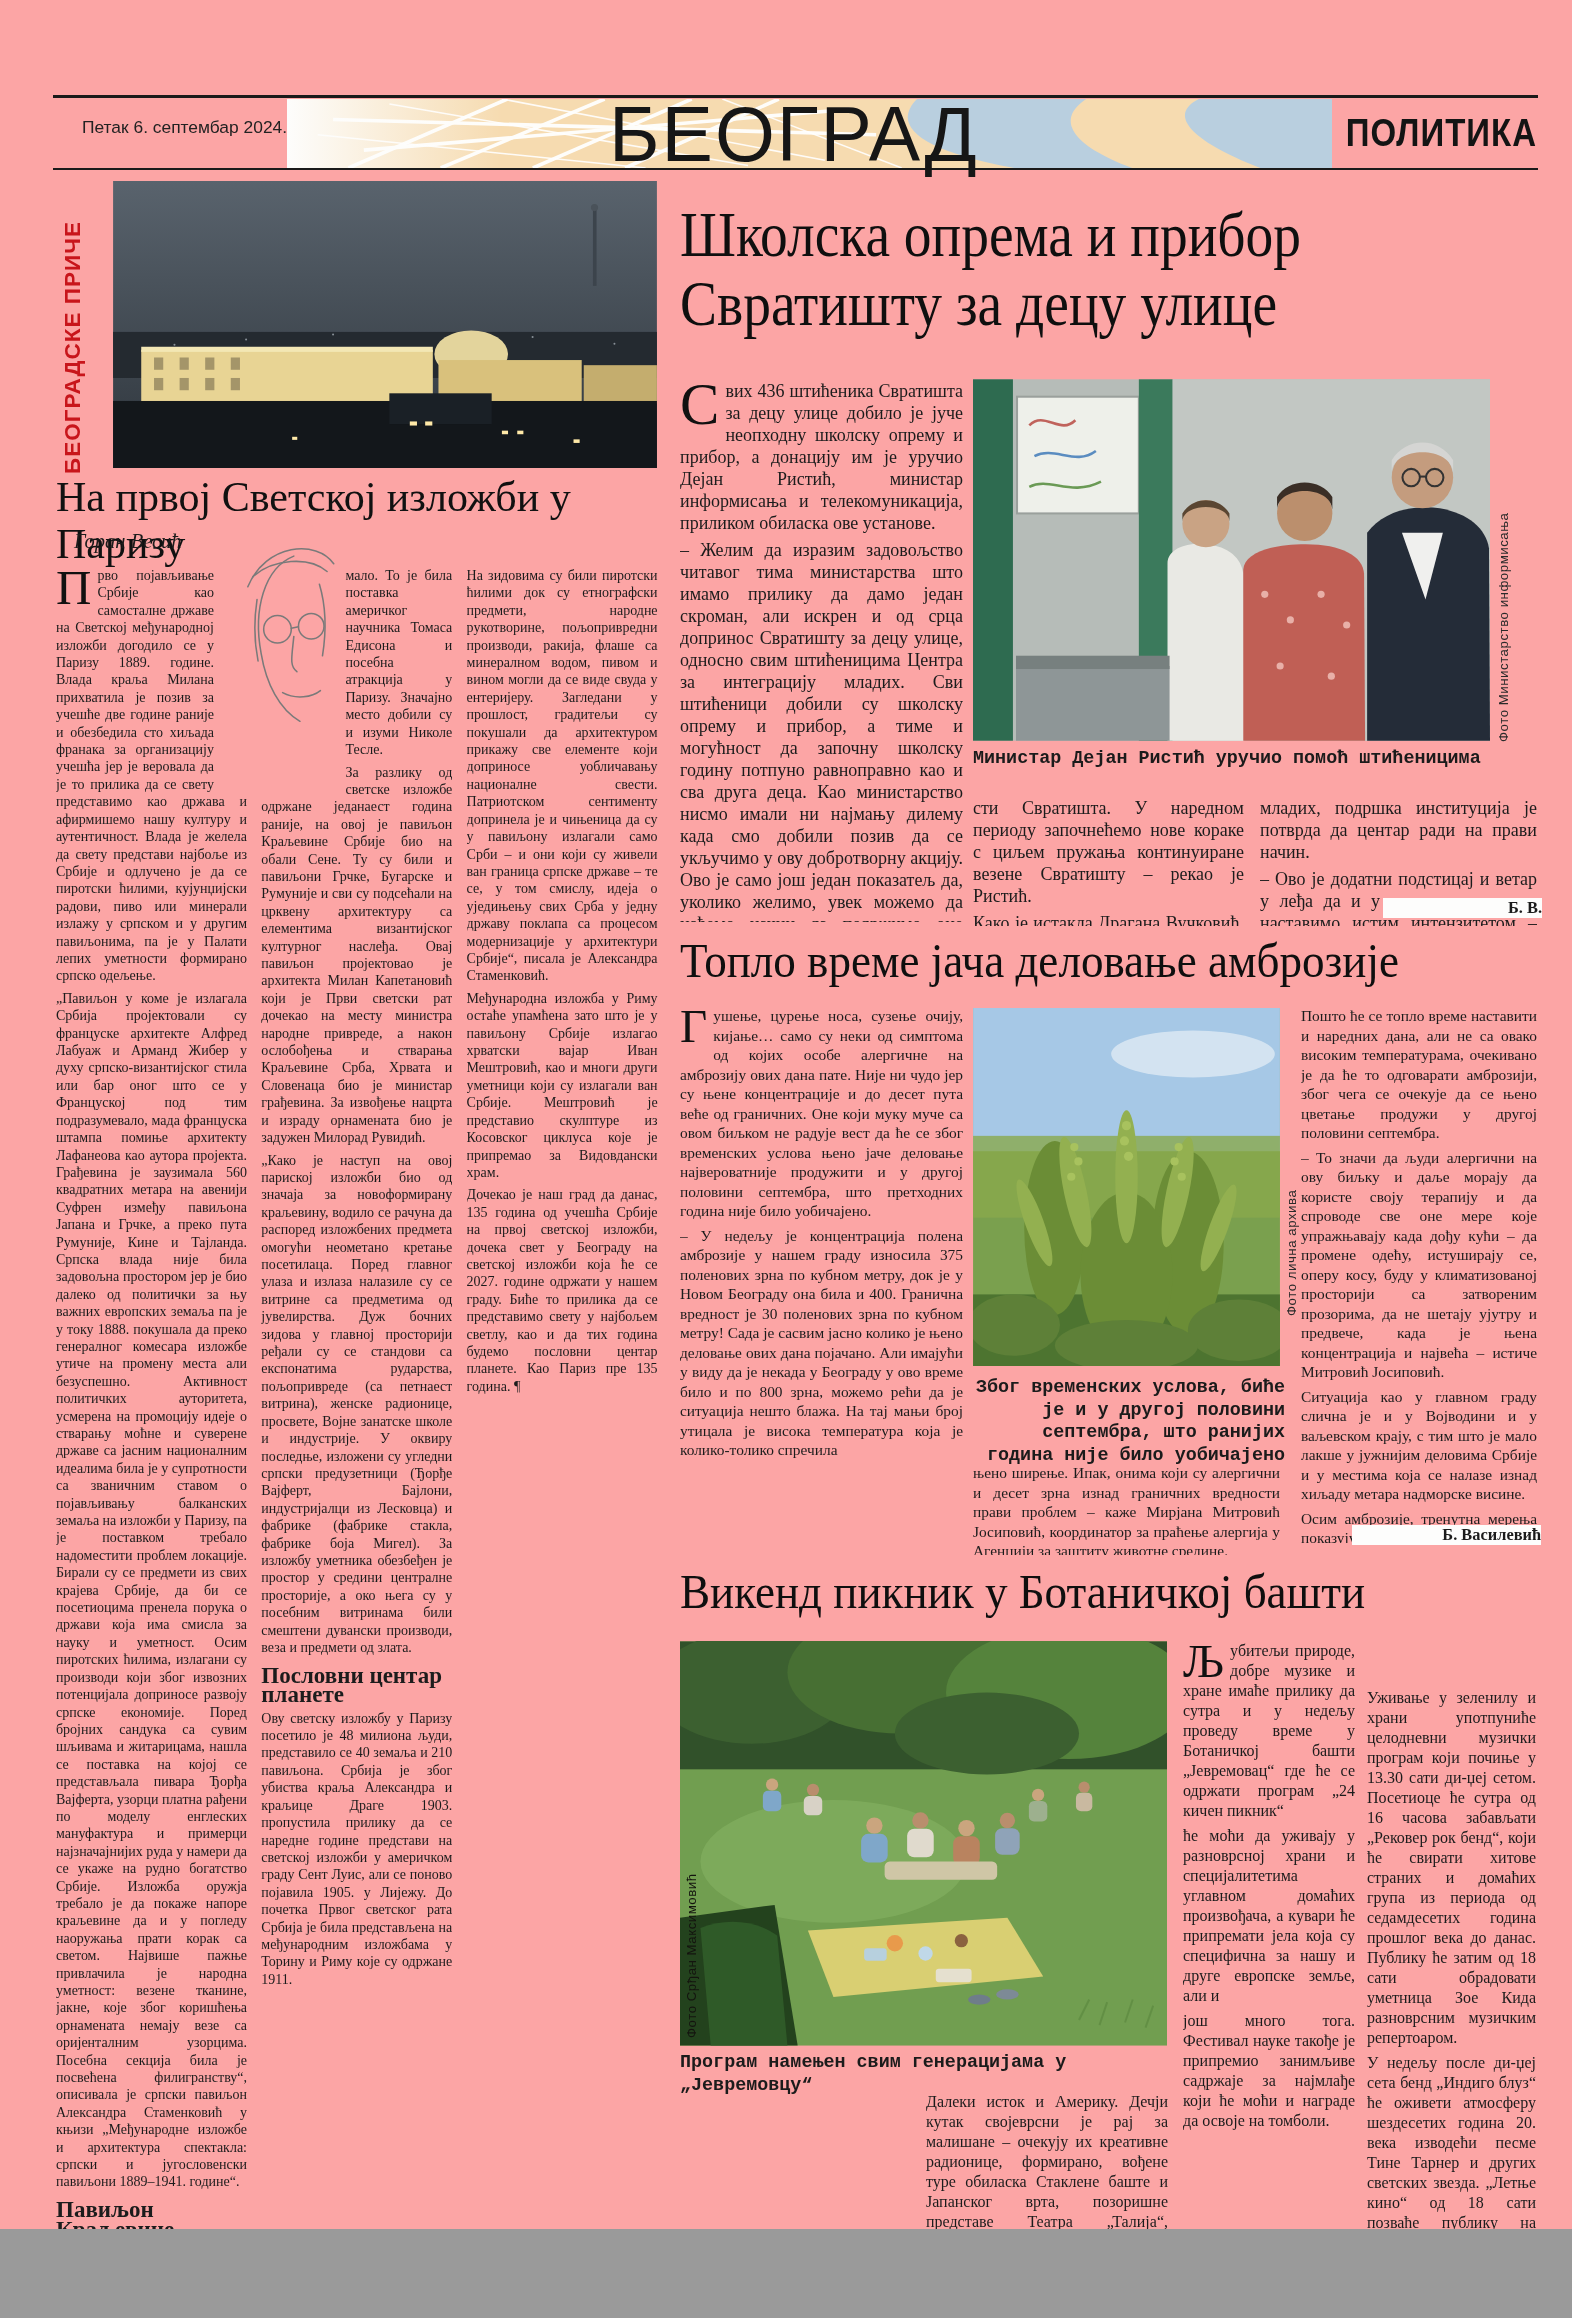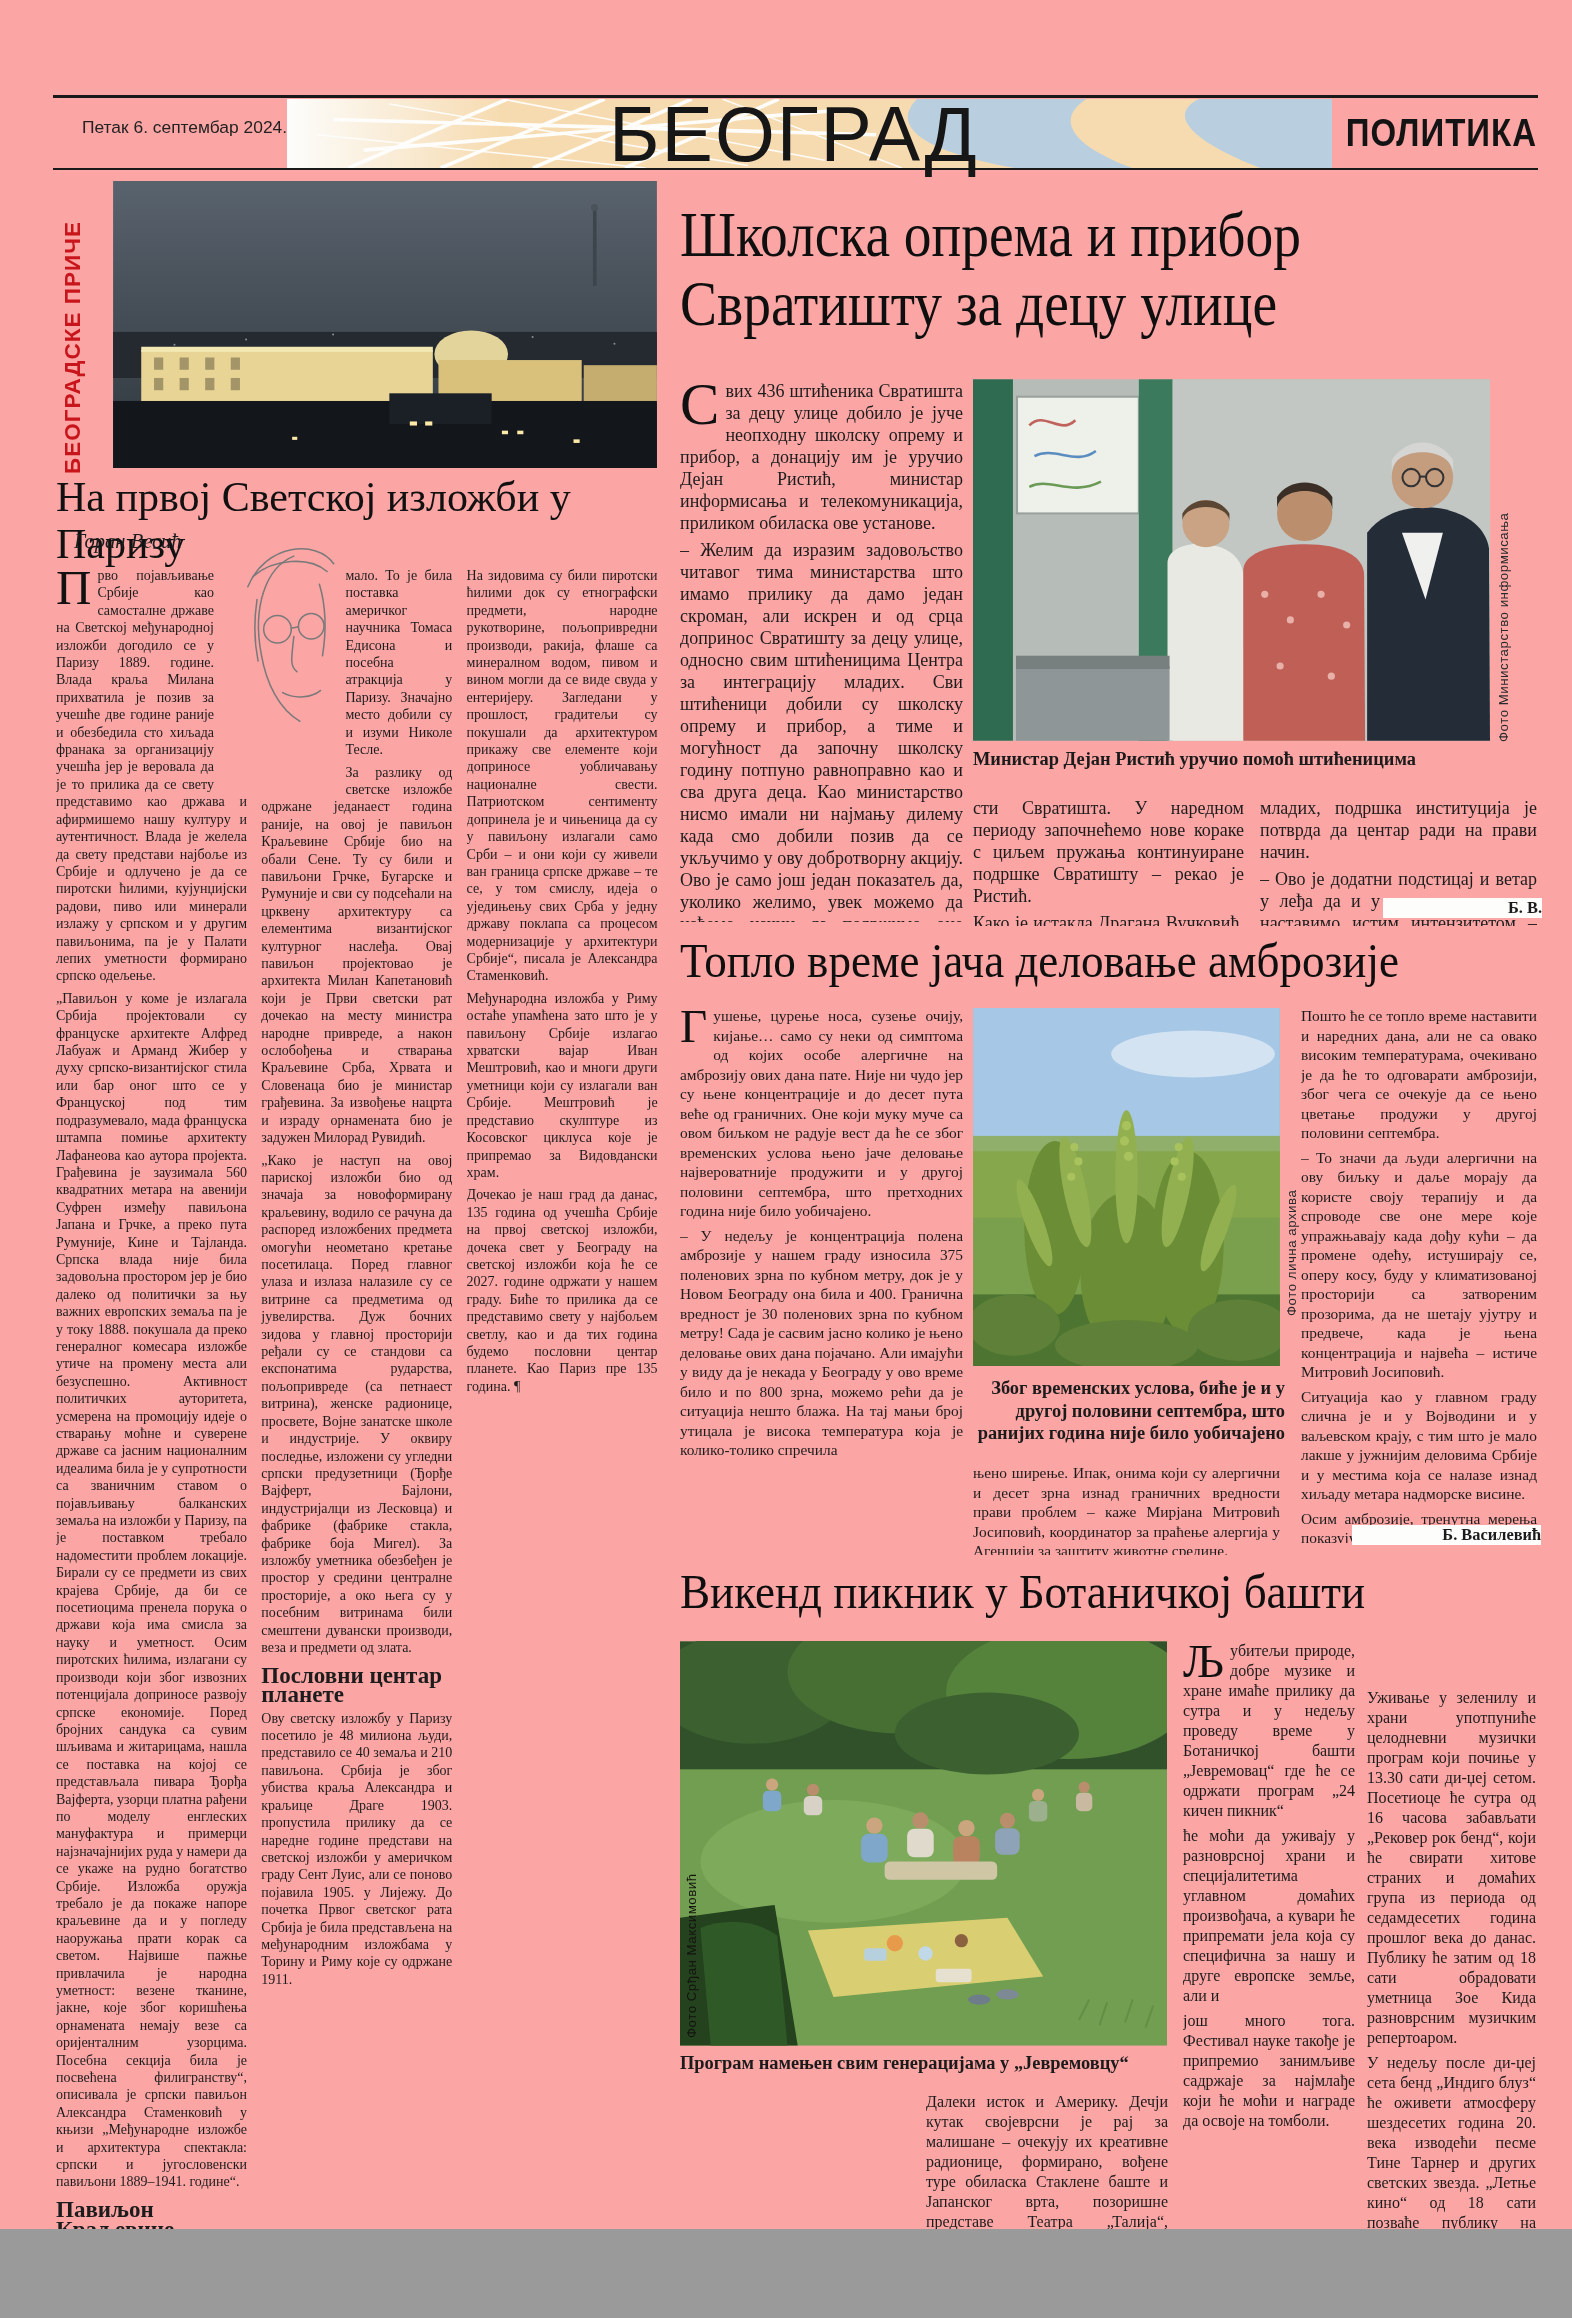--- a/index.html
+++ b/index.html
@@ -27,21 +27,21 @@
   p{margin:0 0 5.1px 0;text-align:justify;}
   .la-body{font-size:14px;line-height:17.4px;}
   .la-body h3{font-weight:bold;font-size:23px;line-height:19.5px;margin:9.2px 0 5.1px 0;}
   .school-body{font-size:18px;line-height:22px;}
   .ambro-body{font-size:15.4px;line-height:19.5px;}
   .picnic-body{font-size:16px;line-height:20px;}
   .dc{float:left;font-weight:normal;padding-right:6.1px;color:#111;}
   .dc-la{font-size:49px;line-height:41px;}
   .dc-big{font-size:59px;line-height:49px;}
   .dc-mid{font-size:47px;line-height:40px;}
-  .caption{font-family:Liberation Serif, serif;font-weight:bold;font-size:18.4px;line-height:22.5px;color:#1b1b1b;}
+  .caption{font-family:Liberation Mono, monospace;font-weight:bold;font-size:18.4px;line-height:22.5px;color:#1b1b1b;}
   .sig{font-weight:bold;font-size:16.4px;text-align:right;background:#fdfdfc;padding-left:5.1px;}
   .photo{display:block;}
   svg{display:block;}
 </style>
 </head>
 <body>
 
 <div class="page">
 
   <div class="abs rule" style="left:53px;top:95px;width:1485px;height:2.6px;"></div>
@@ -226,21 +226,21 @@
           <line x1="873" y1="190" x2="885" y2="190"></line>
         </g>
       <rect x="84" y="560" width="300" height="146" fill="#8e9697"></rect>
       <rect x="84" y="540" width="300" height="26" fill="#77807f"></rect>
     </svg>
   </div>
   <div class="abs vtext" style="left:1496px;top:440px;height:302px;">Фото Министарство информисања</div>
   <div class="abs caption" style="left:973px;top:748px;width:563px;">Министар Дејан Ристић уручио помоћ штићеницима</div>
 
   <div class="abs col school-body" style="left:973px;top:797px;width:271px;height:129px;">
-    <p>сти Свратишта. У наредном периоду започнећемо нове кораке с циљем пружања континуиране подршке Свратишту – рекао је Ристић.</p>
+    <p>сти Свратишта. У наредном периоду започнећемо нове кораке с циљем пружања континуиране везене Свратишту – рекао је Ристић.</p>
     <p>Како је истакла Драгана Вучковић, представник Центра за интеграцију</p>
   </div>
   <div class="abs col school-body" style="left:1260px;top:797px;width:277px;height:129px;">
     <p>младих, подршка институција је потврда да центар ради на прави начин.</p>
     <p>– Ово је додатни подстицај и ветар у леђа да и у наредном периоду наставимо истим интензитетом – напоменула је Вучковићева.</p>
   </div>
   <div class="abs sig" style="left:1383px;top:898px;width:154px;">Б. В.</div>
 
   <h2 class="abs mid-headline" style="left:680px;top:935px;width:973px;"><span class="cond92">Топло време јача деловање амброзије</span></h2>
 

